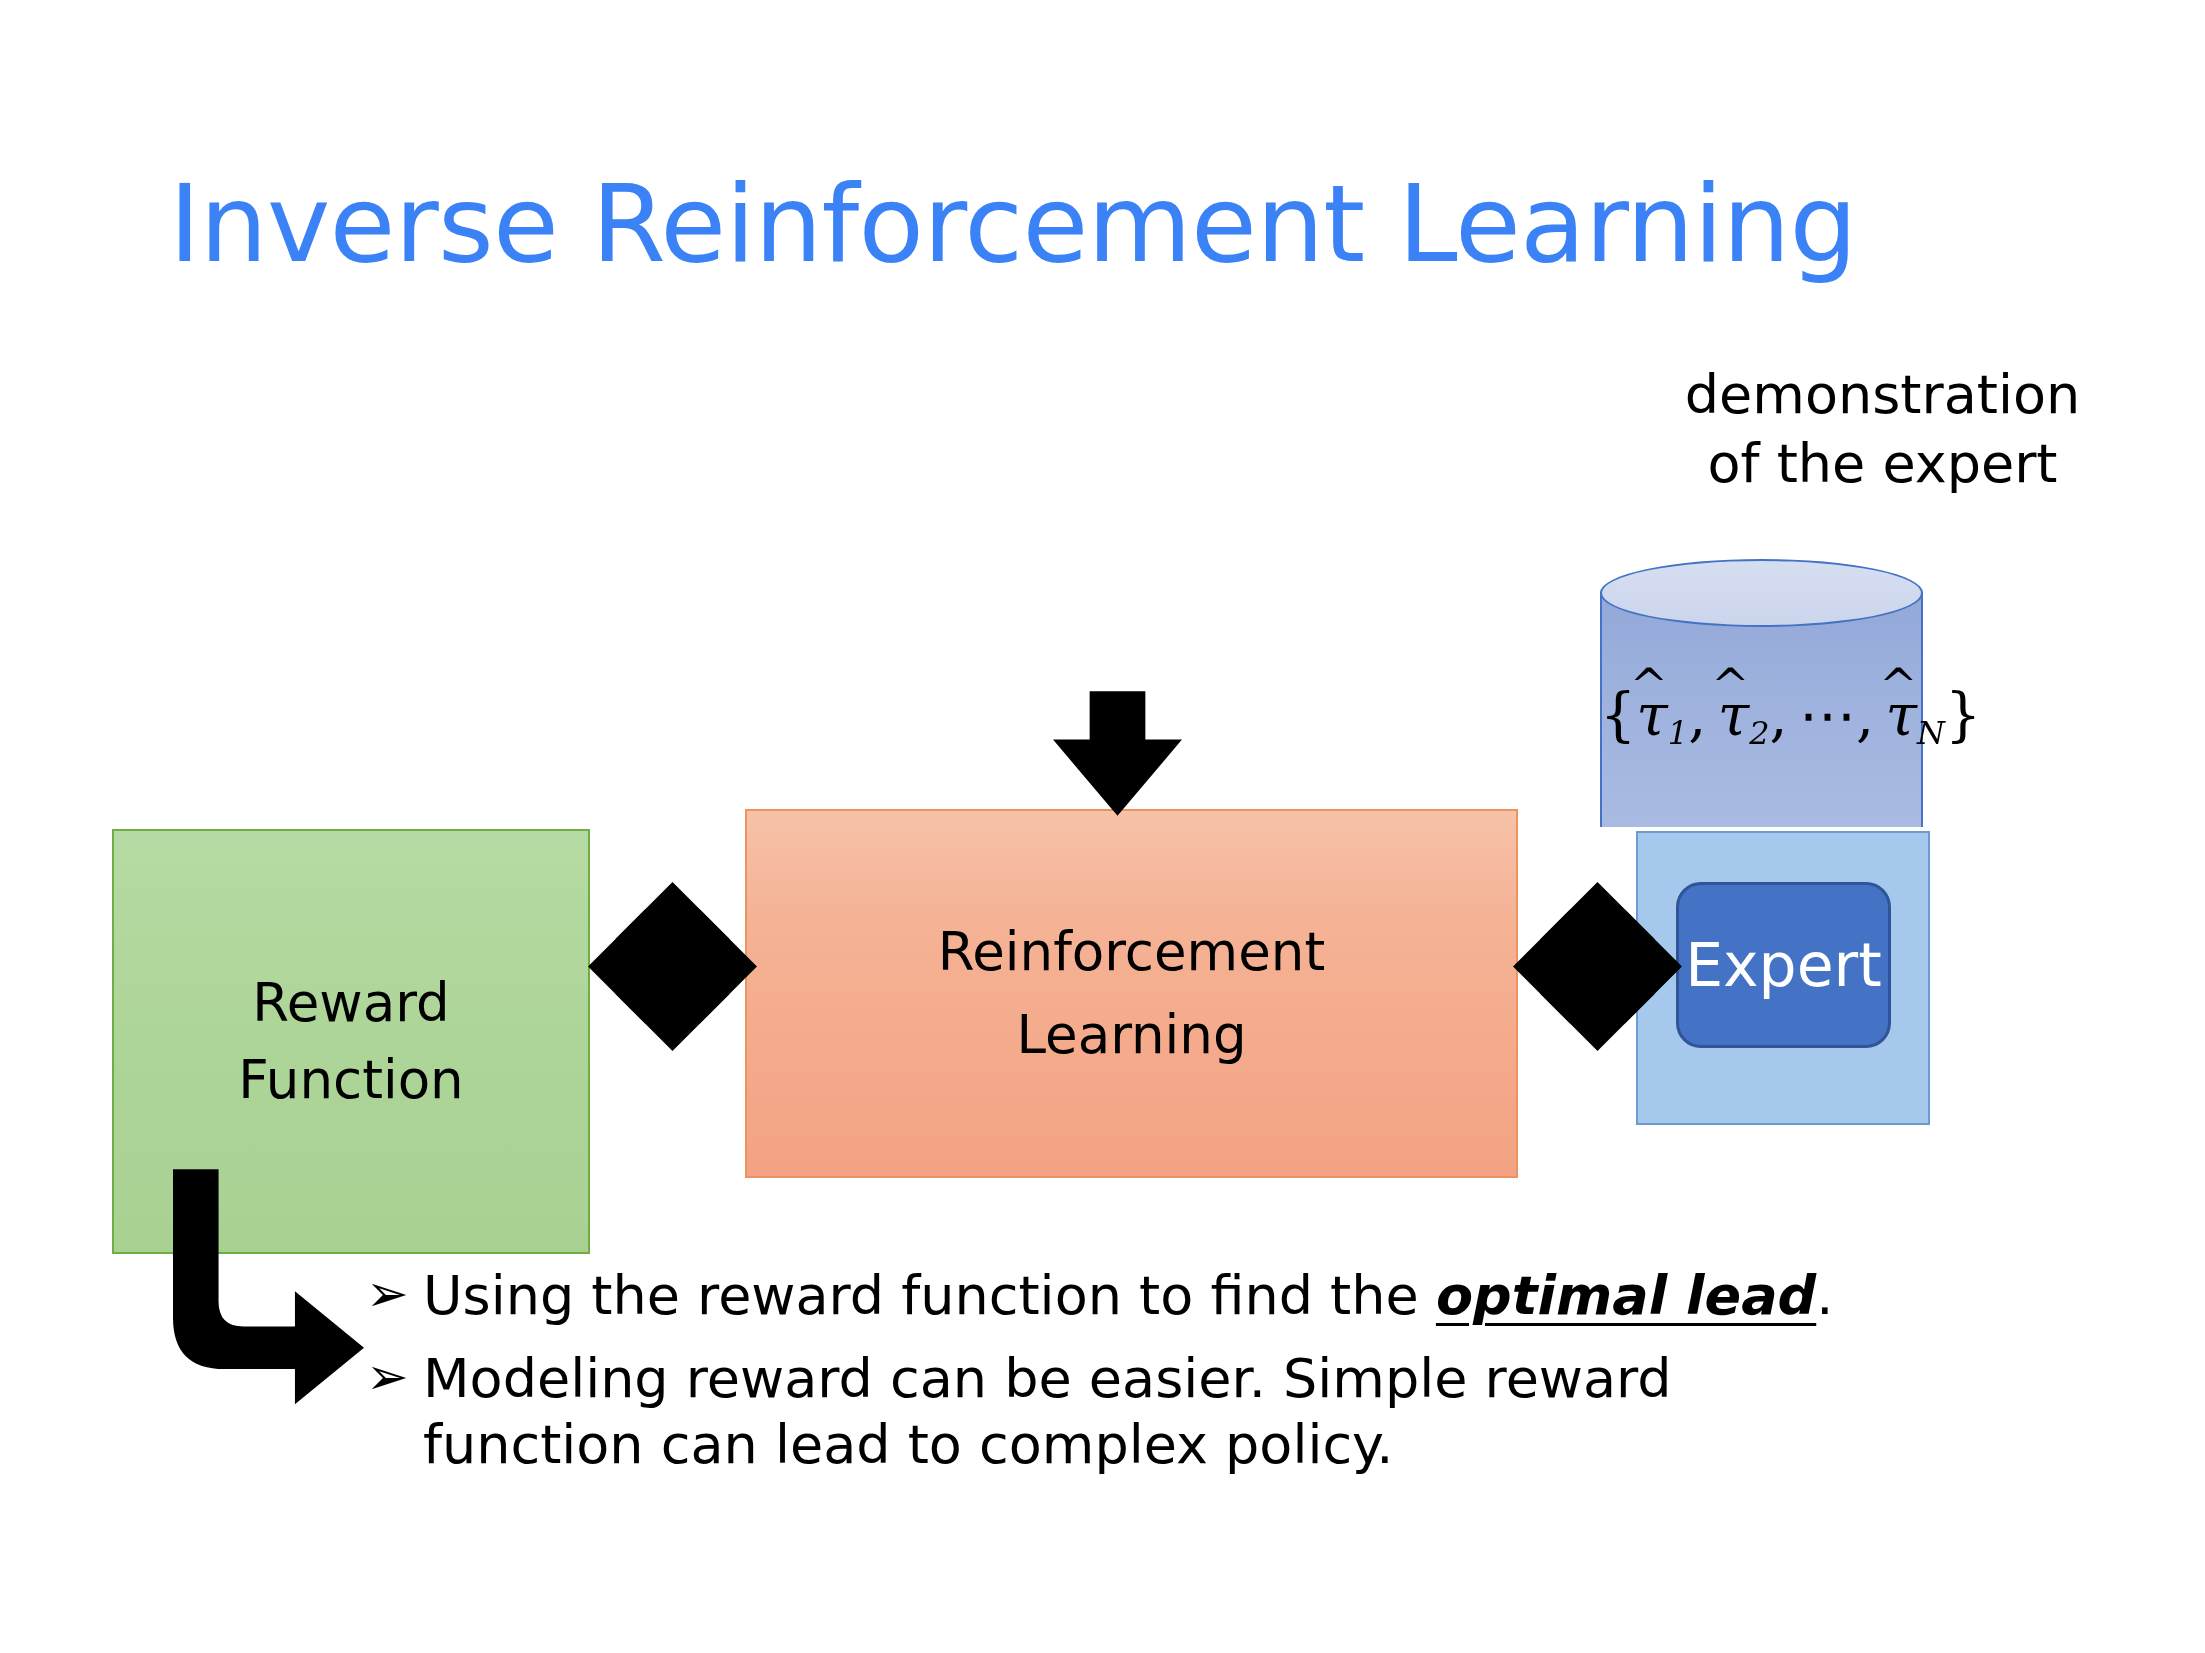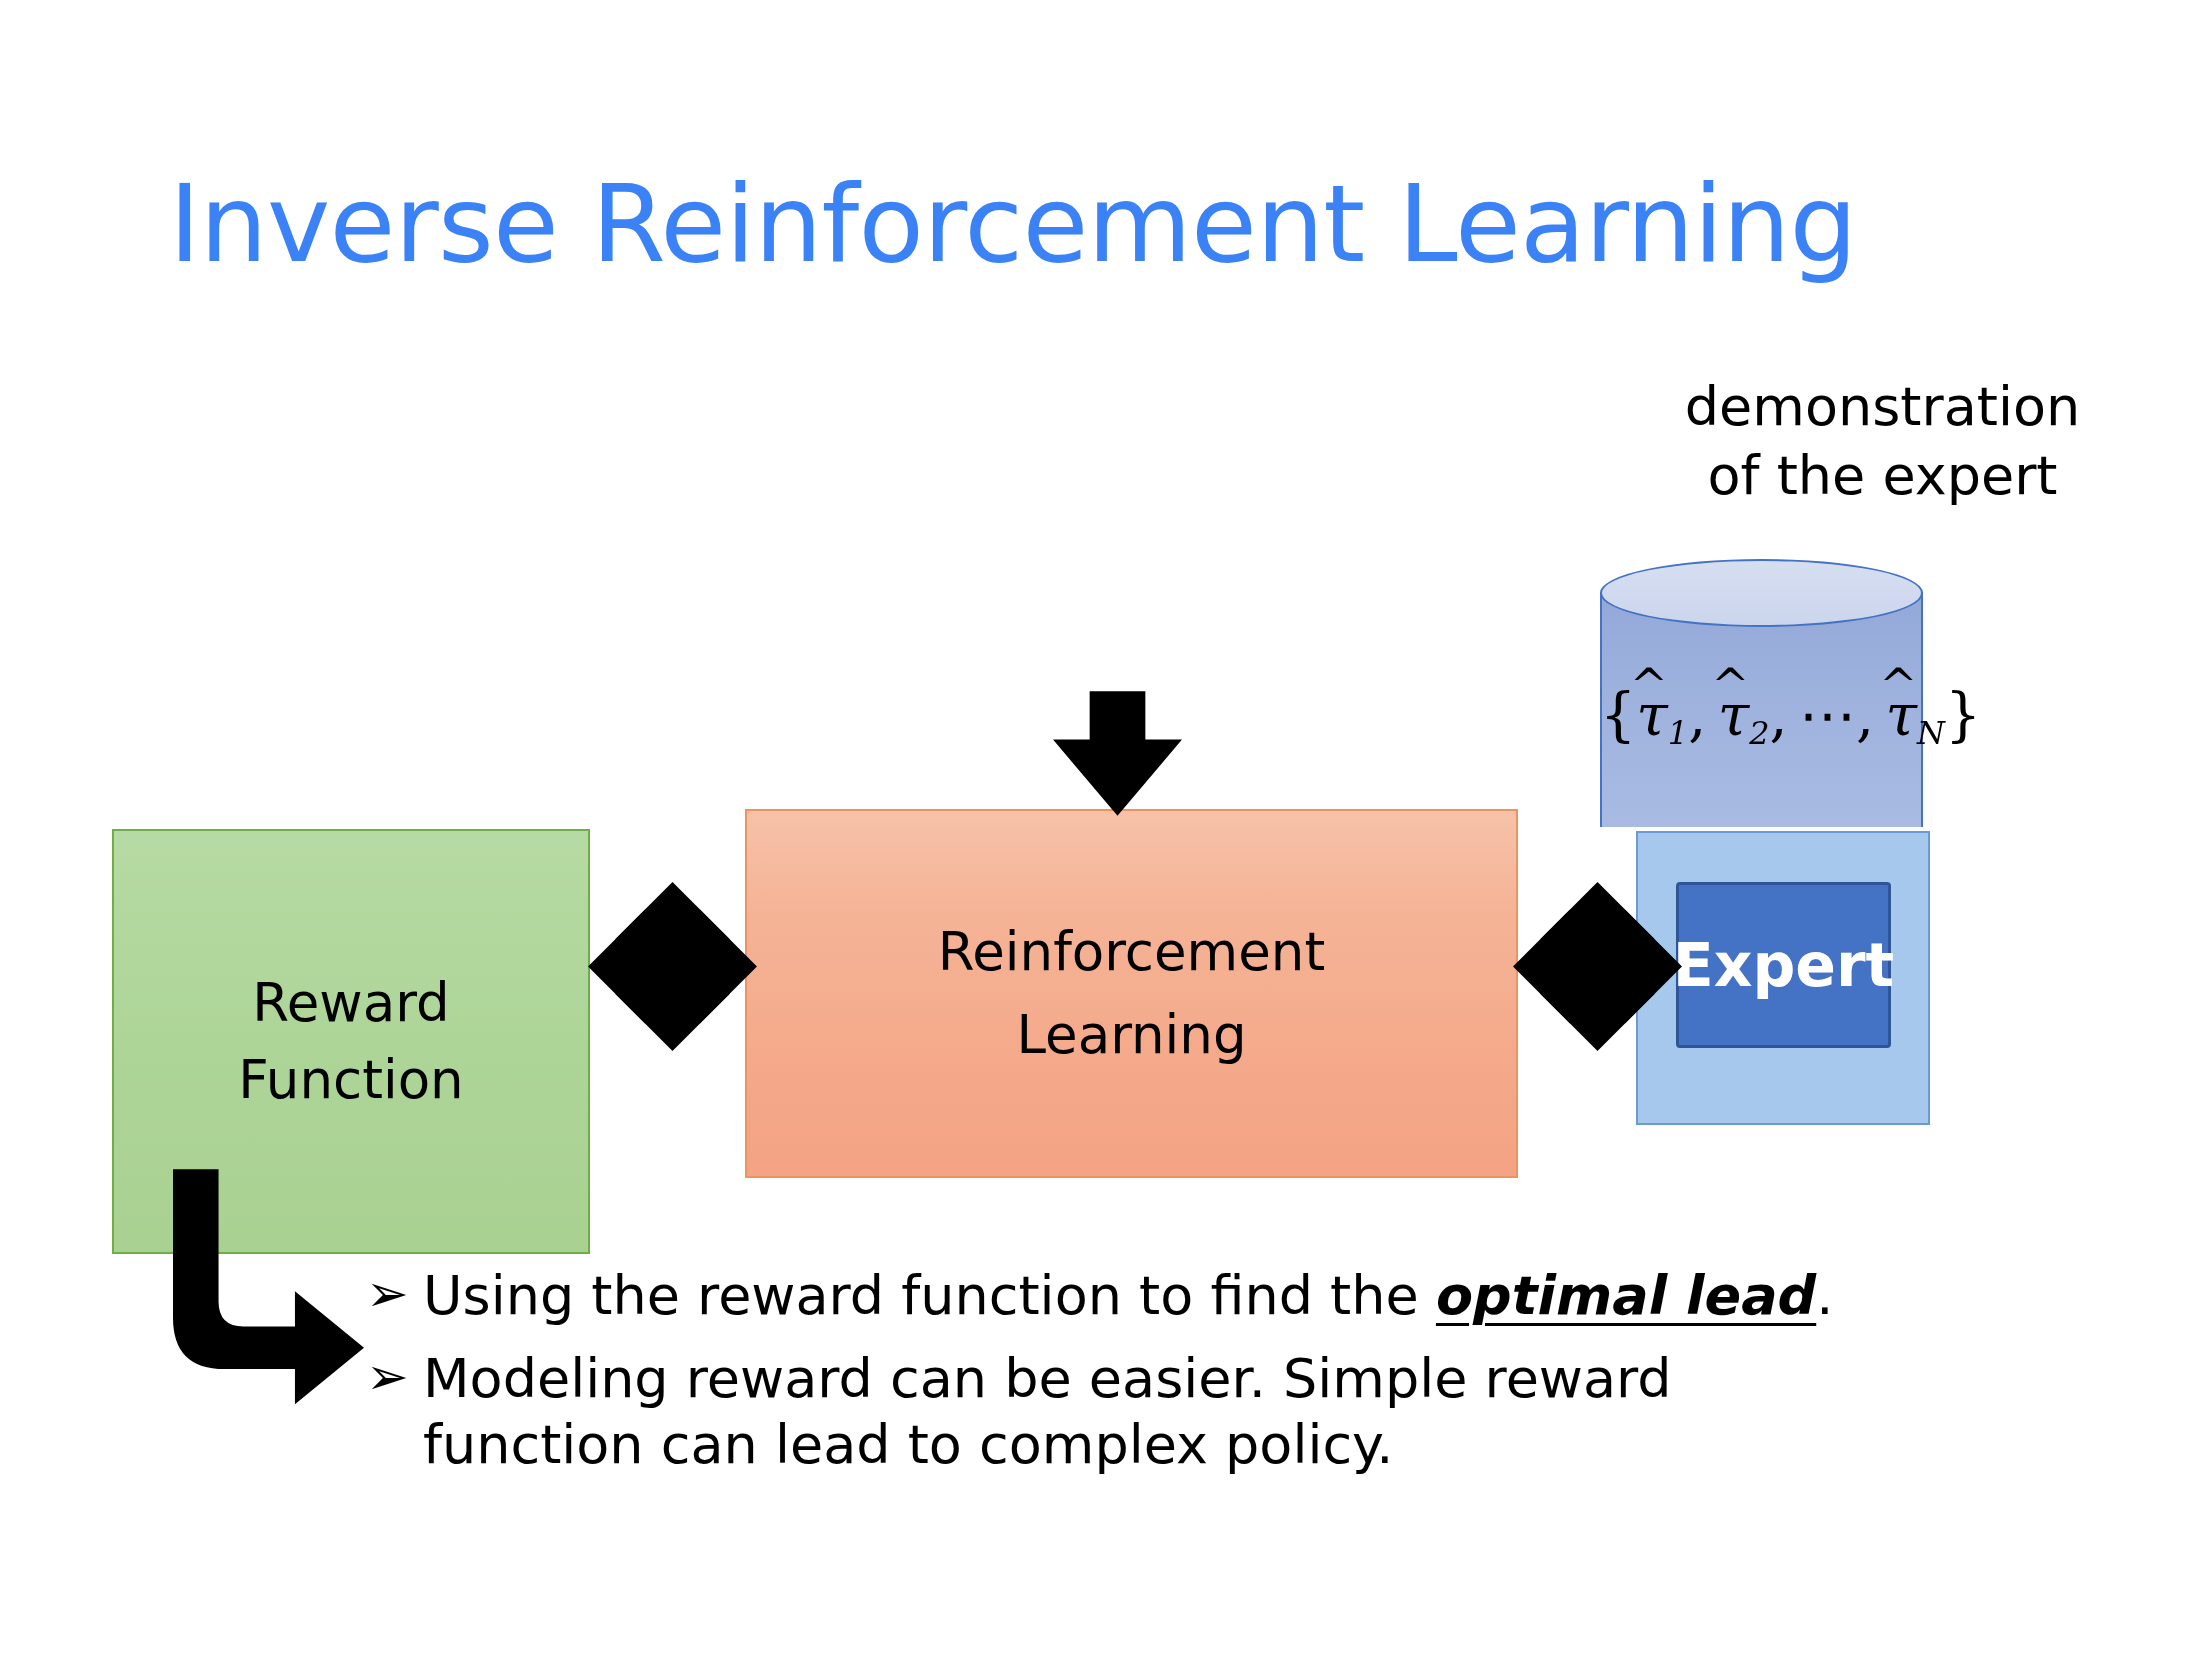--- a/index.html
+++ b/index.html
@@ -75,21 +75,21 @@
     height: 425px;
     background: linear-gradient(180deg, #B6DAA3 0%, #AED598 50%, #A9D192 100%);
     border: 2.2px solid #71AD47;
   }
   #reward-box .box-label { line-height: 1.45; }
 
   
   #demo-caption {
     position: absolute;
     left: 1625px;
-    top: 372px;
+    top: 360px;
     width: 515px;
     text-align: center;
     font-size: 54px;
     line-height: 1.28;
     color: #000000;
   }
 
   
   #expert-panel {
     position: absolute;
@@ -104,26 +104,25 @@
 
   
   #expert-box {
     position: absolute;
     left: 1676px;
     top: 882px;
     width: 215px;
     height: 166px;
     background: #4472C4;
     border: 3.7px solid #2F5597;
-    border-radius: 4px;
+    border-radius: 25px;
     box-sizing: border-box;
     display: flex;
     align-items: center;
     justify-content: center;
-    font-weight: bold;
   }
   #expert-box .box-label {
     color: #ffffff;
     font-size: 60px;
   }
 
   
   #cylinder {
     position: absolute;
     left: 1600px;

